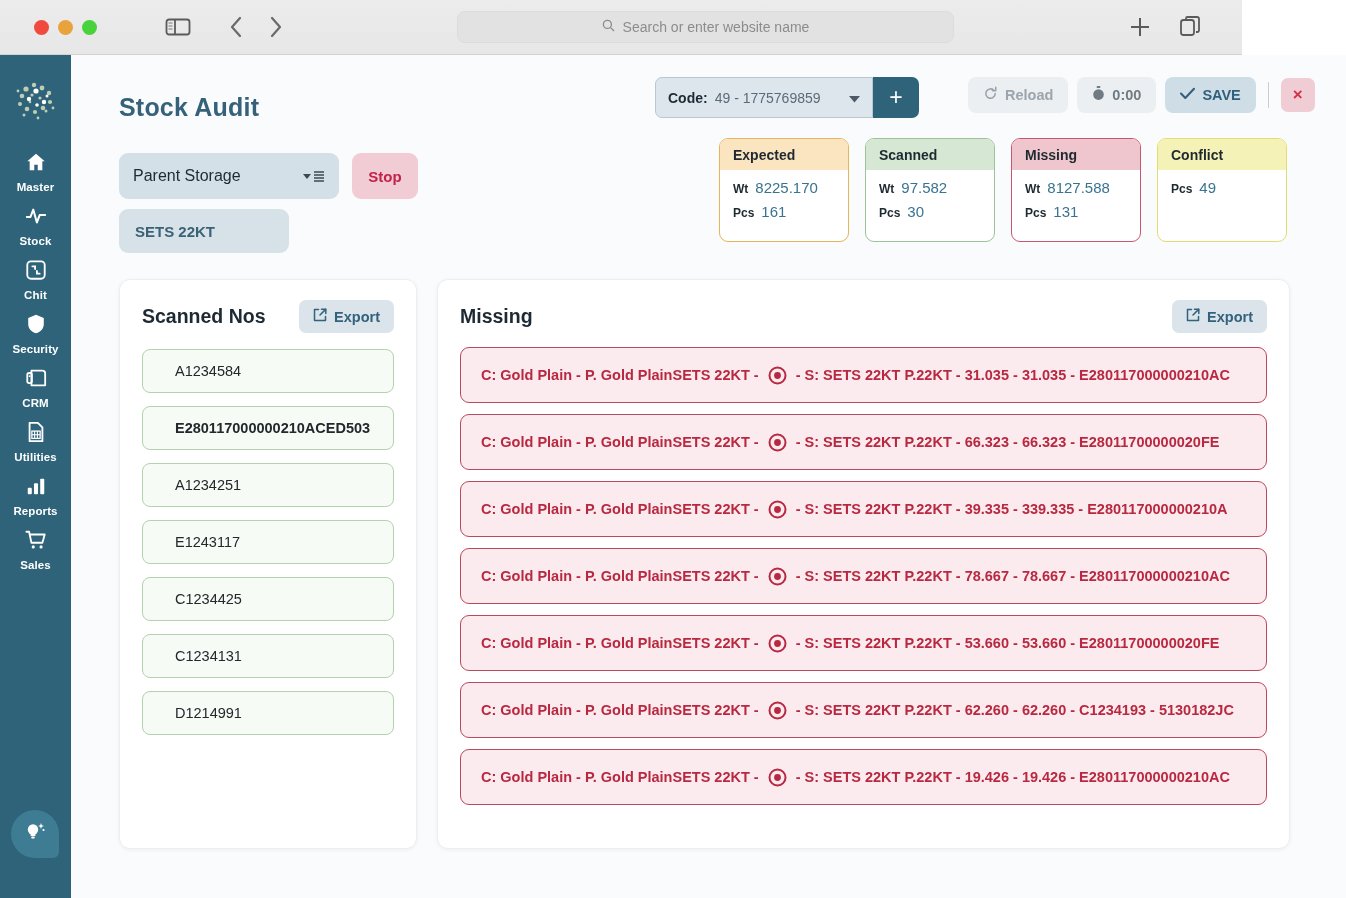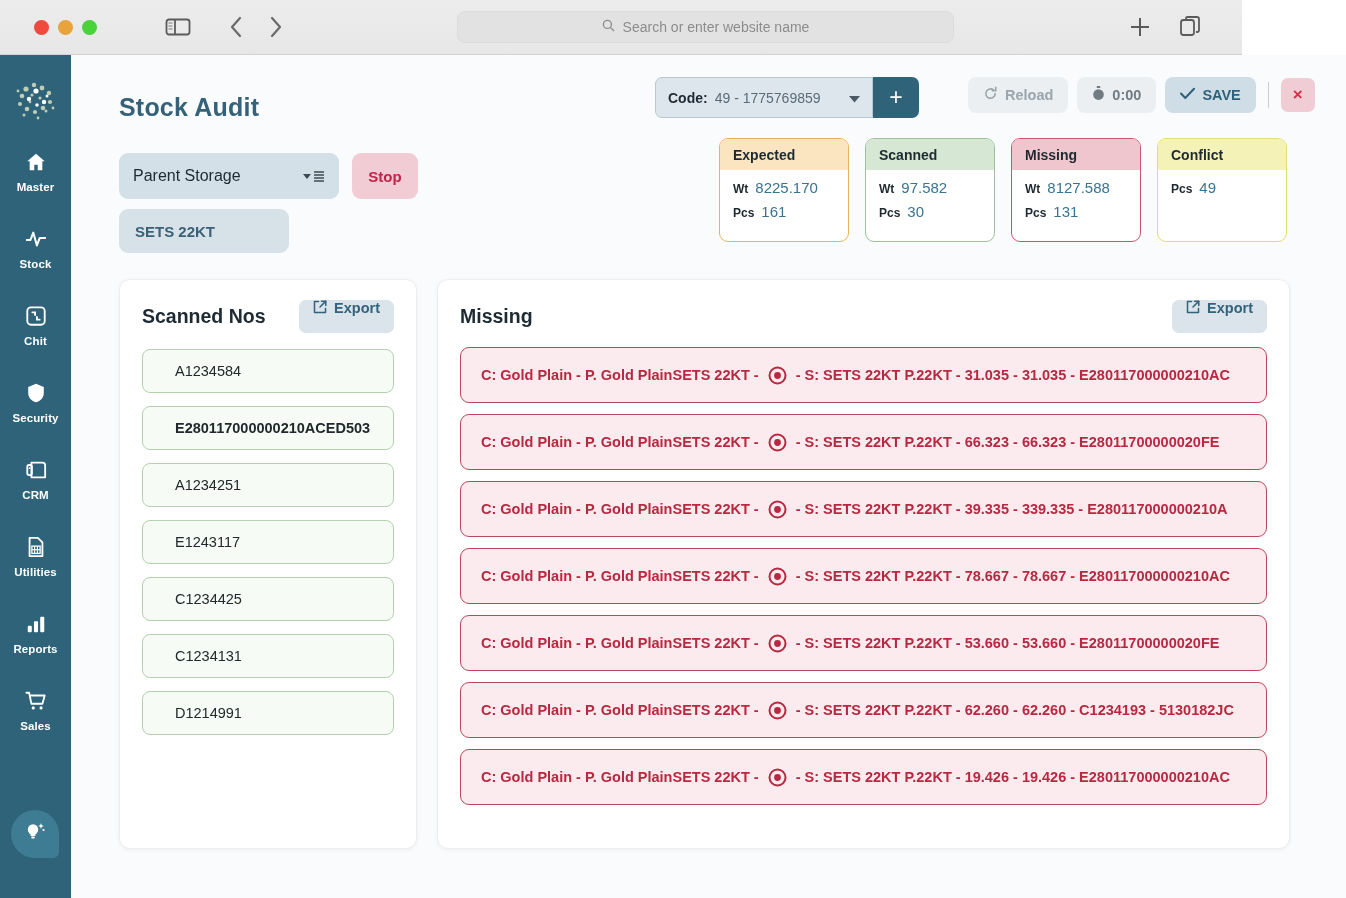--- a/index.html
+++ b/index.html
@@ -34,21 +34,21 @@
   .chrome-right { display: flex; align-items: center; gap: 26px; margin-right: 40px; }
 
   
   .app { position: absolute; top: 55px; left: 0; width: 1346px; height: 843px; background: #fafbfc; }
   .sidebar {
     position: absolute; top: 0; left: 0; width: 71px; height: 843px;
     background: #2e6379;
     display: flex; flex-direction: column; align-items: center;
   }
   .logo { margin-top: 22px; width: 48px; height: 48px; }
-  .nav-list { margin-top: 26px; display: flex; flex-direction: column; align-items: center; gap: 35px; width: 100%; }
+  .nav-list { margin-top: 26px; display: flex; flex-direction: column; align-items: center; gap: 12px; width: 100%; }
   .nav-item {
     display: flex; flex-direction: column; align-items: center; gap: 4px;
     color: #ffffff; cursor: pointer; width: 100%;
   }
   .nav-item .nav-label { font-size: 11.5px; font-weight: 600; letter-spacing: .1px; }
   .fab {
     position: absolute; bottom: 40px; left: 11px;
     width: 48px; height: 48px; border-radius: 24px 24px 6px 24px;
     background: #3d7c92; display: flex; align-items: center; justify-content: center;
     cursor: pointer;
@@ -136,21 +136,21 @@
   .panel {
     position: absolute; background: #fff; border: 1px solid #eceef0;
     border-radius: 11px; box-shadow: 0 1px 4px rgba(0,0,0,.05);
   }
   .panel-scanned { left: 48px; top: 224px; width: 298px; height: 570px; }
   .panel-missing { left: 366px; top: 224px; width: 853px; height: 570px; }
   .panel-head { display: flex; align-items: center; justify-content: space-between; padding: 20px 22px 0; }
   .panel-title { font-size: 19.5px; font-weight: bold; color: #1d2a33; }
   .export-btn {
     height: 33px; border-radius: 7px; background: #dae4ea; border: none; cursor: pointer;
-    display: flex; gap: 7px; padding: 0 14px;
+    display: flex; align-items: center; gap: 7px; padding: 0 14px;
     font-size: 14.5px; font-weight: 600; color: #33627c;
   }
 
   .scan-list { padding: 16px 22px 0; display: flex; flex-direction: column; gap: 13px; }
   .scan-item {
     height: 44px; border: 1px solid #b4d2ae; border-radius: 8px;
     background: #f6fbf5; display: flex; align-items: center; padding: 0 32px;
     font-size: 14.5px; color: #22282c; cursor: pointer;
   }
   .scan-item.bold { font-weight: bold; }

